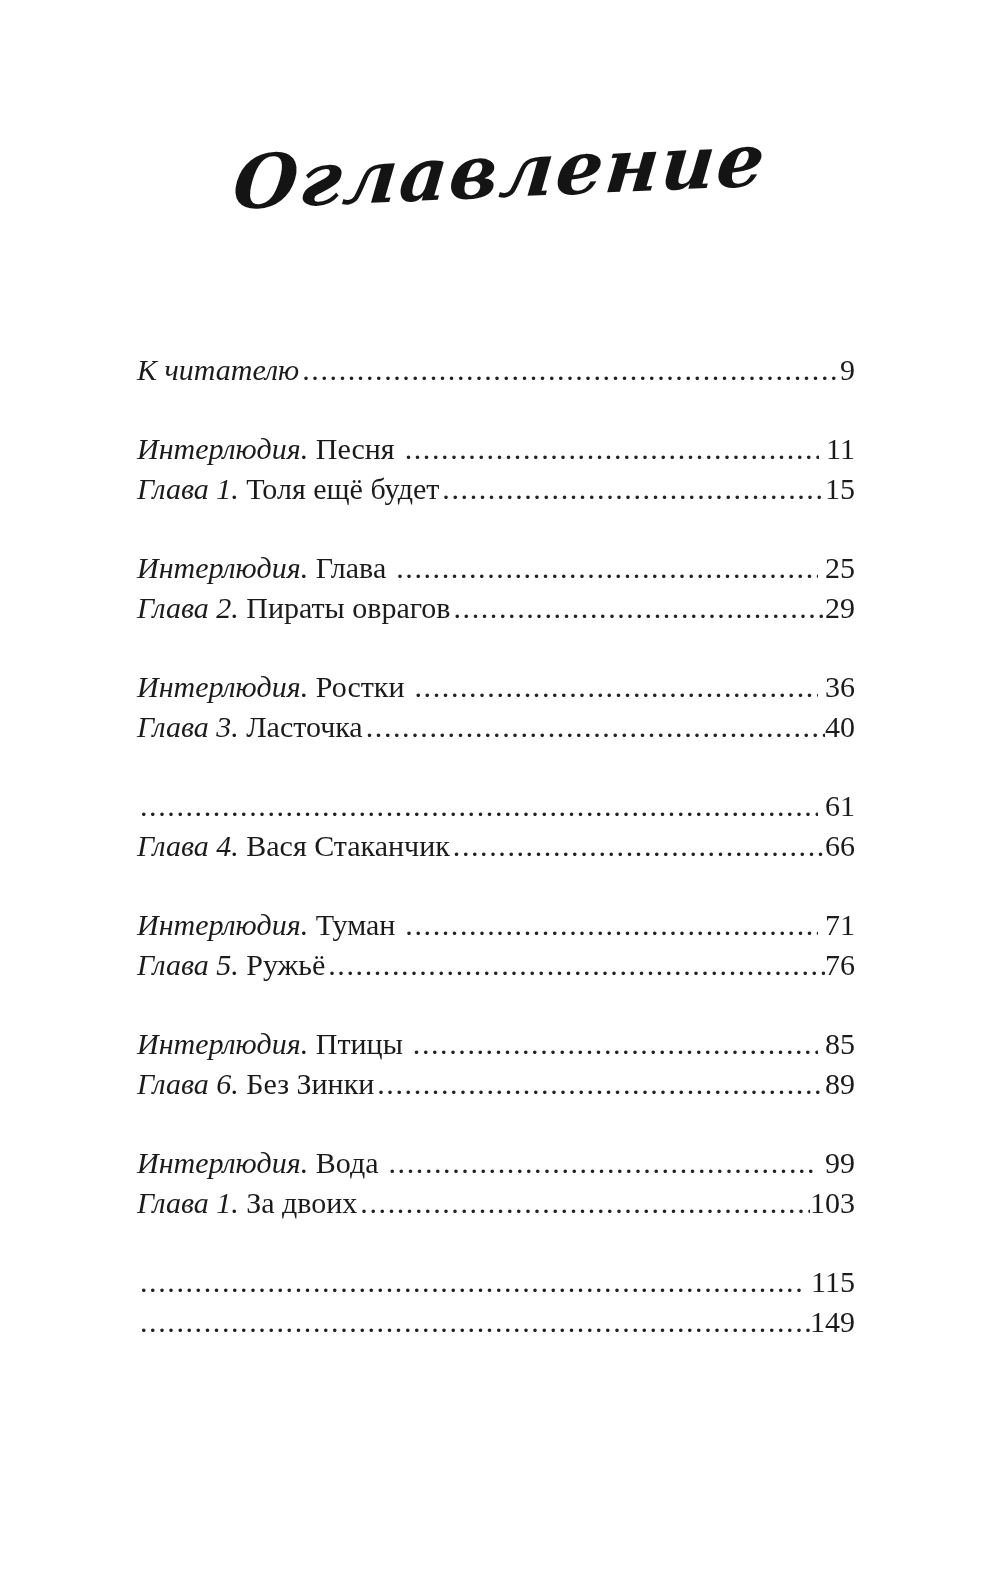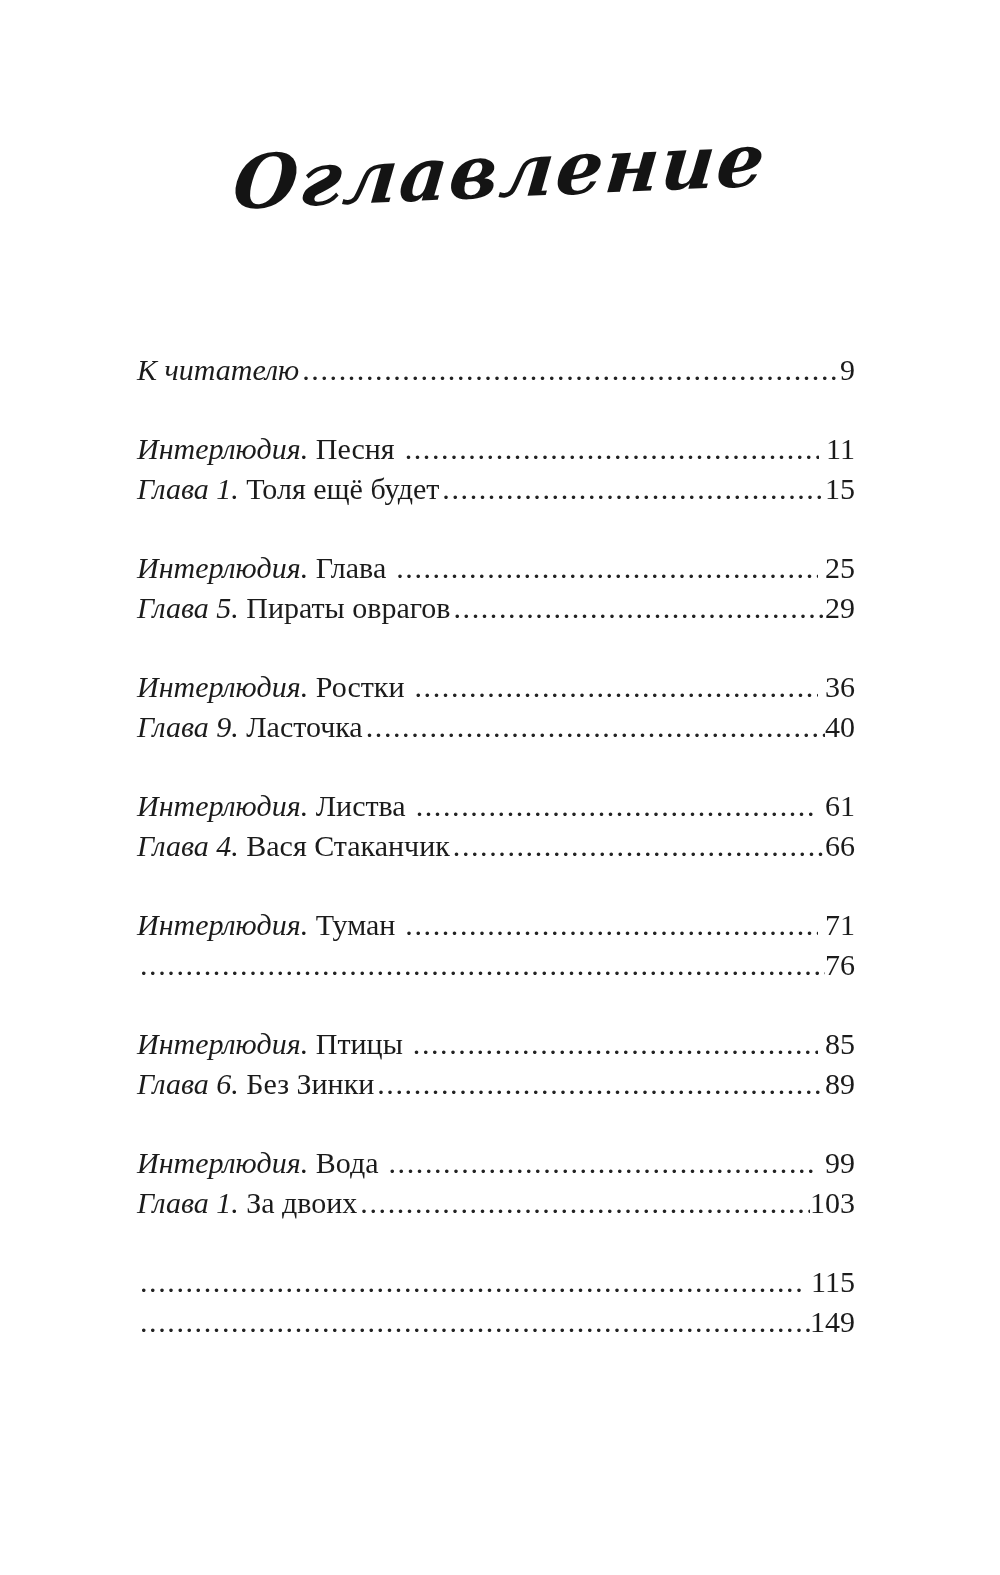--- a/index.html
+++ b/index.html
@@ -99,56 +99,56 @@
       <span class="pagenum">15</span>
     </div>
 
     <div class="row group-gap">
       <span class="label"><span class="prefix">Интерлюдия.</span><span class="rest"> Глава</span></span>
       <span class="leader">........................................................................................................................................................................................................</span>
       <span class="pagenum">25</span>
     </div>
 
     <div class="row">
-      <span class="label"><span class="prefix">Глава 5.</span><span class="rest"> Пираты оврагов</span></span>
+      <span class="label"><span class="prefix">Глава 2.</span><span class="rest"> Пираты оврагов</span></span>
       <span class="leader">........................................................................................................................................................................................................</span>
       <span class="pagenum">29</span>
     </div>
 
     <div class="row group-gap">
       <span class="label"><span class="prefix">Интерлюдия.</span><span class="rest"> Ростки</span></span>
       <span class="leader">........................................................................................................................................................................................................</span>
       <span class="pagenum">36</span>
     </div>
 
     <div class="row">
-      <span class="label"><span class="prefix">Глава 9.</span><span class="rest"> Ласточка</span></span>
+      <span class="label"><span class="prefix">Глава 3.</span><span class="rest"> Ласточка</span></span>
       <span class="leader">........................................................................................................................................................................................................</span>
       <span class="pagenum">40</span>
     </div>
 
     <div class="row group-gap">
-      <span class="label"><span class="prefix">Интерлюдия.</span><span class="rest"> Листва</span></span>
       <span class="leader">........................................................................................................................................................................................................</span>
       <span class="pagenum">61</span>
     </div>
 
     <div class="row">
       <span class="label"><span class="prefix">Глава 4.</span><span class="rest"> Вася Стаканчик</span></span>
       <span class="leader">........................................................................................................................................................................................................</span>
       <span class="pagenum">66</span>
     </div>
 
     <div class="row group-gap">
       <span class="label"><span class="prefix">Интерлюдия.</span><span class="rest"> Туман</span></span>
       <span class="leader">........................................................................................................................................................................................................</span>
       <span class="pagenum">71</span>
     </div>
 
     <div class="row">
+      <span class="label"><span class="prefix">Глава 5.</span><span class="rest"> Ружьё</span></span>
       <span class="leader">........................................................................................................................................................................................................</span>
       <span class="pagenum">76</span>
     </div>
 
     <div class="row group-gap">
       <span class="label"><span class="prefix">Интерлюдия.</span><span class="rest"> Птицы</span></span>
       <span class="leader">........................................................................................................................................................................................................</span>
       <span class="pagenum">85</span>
     </div>
 

